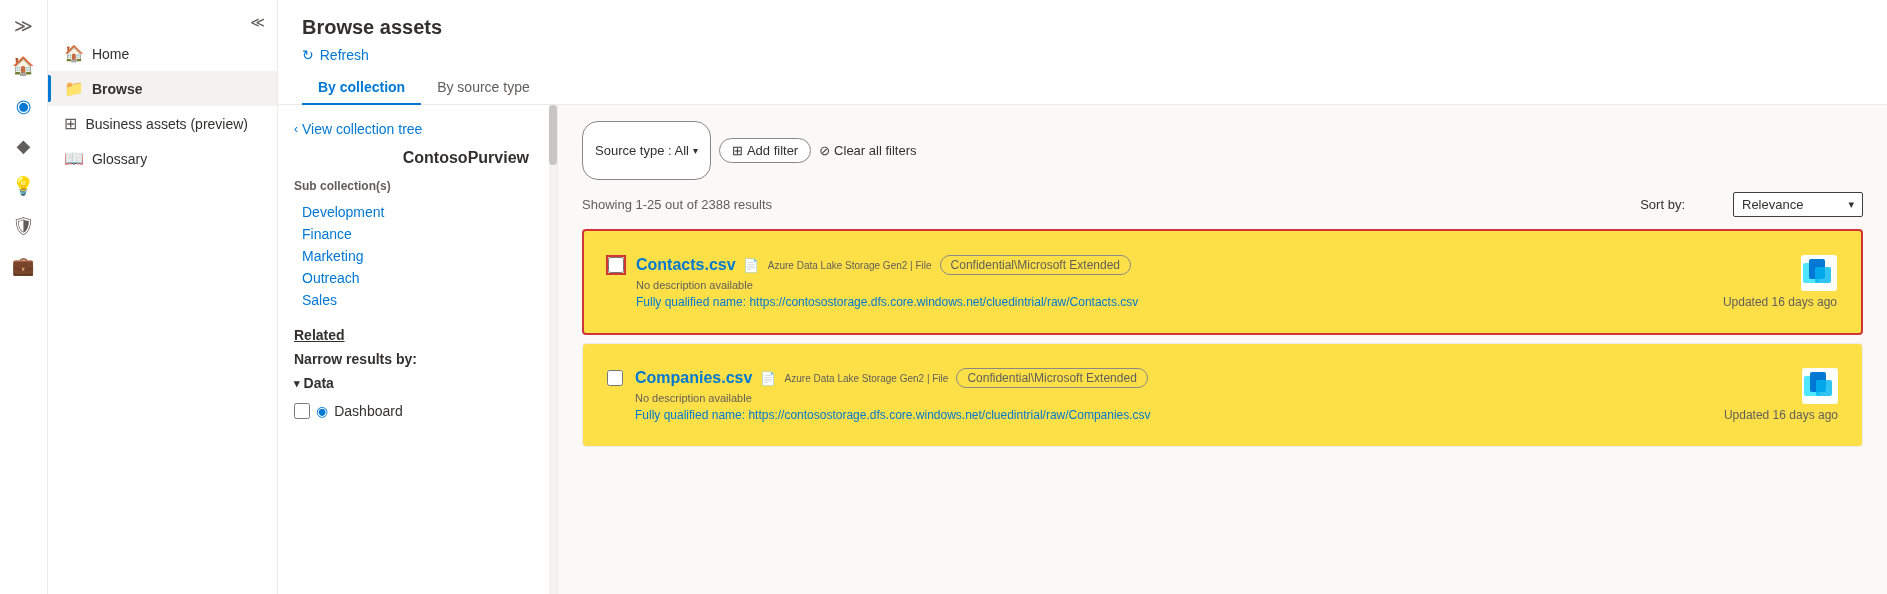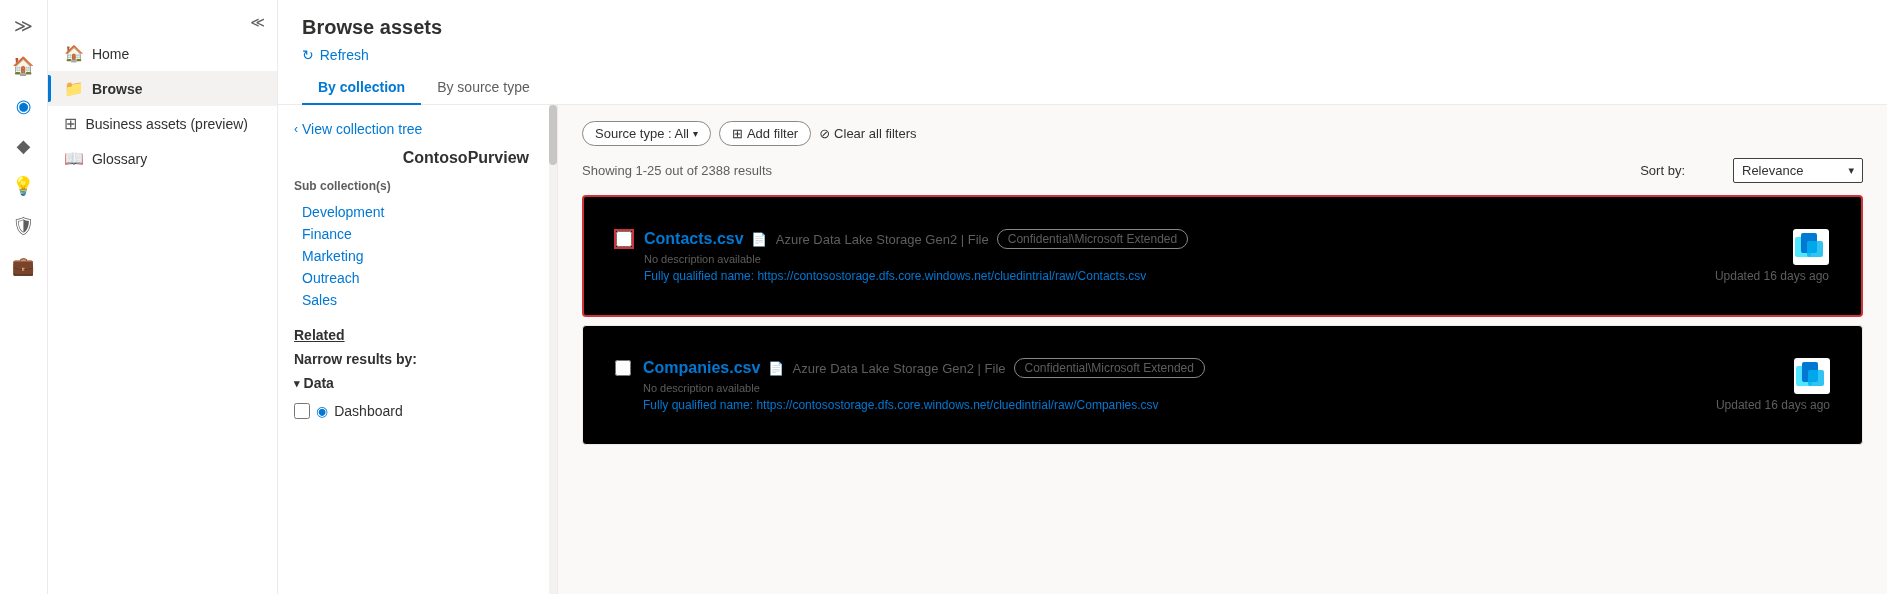--- a/index.html
+++ b/index.html
@@ -221,21 +221,21 @@
       align-items: center;
       gap: 8px;
       margin-bottom: 12px;
     }
     .filter-chip {
       display: flex;
       align-items: center;
       gap: 4px;
       border: 1px solid #8a8886;
       border-radius: 16px;
-      padding: 4px 12px;
+      padding: 21px 12px;
       font-size: 13px;
       cursor: pointer;
       background: #fff;
       color: #323130;
     }
     .add-filter-btn {
       display: flex;
       align-items: center;
       gap: 4px;
       border: 1px solid #8a8886;
@@ -284,24 +284,24 @@
       display: flex;
       align-items: center;
       gap: 4px;
       min-width: 130px;
       justify-content: space-between;
       margin-left: 44px;
     }
 
     
     .asset-card {
-      background: #000000;
+      background: #fde047;
       border: 1px solid #edebe9;
       border-radius: 4px;
-      padding: 32px;
+      padding: 24px;
       margin-bottom: 8px;
       display: flex;
       align-items: flex-start;
       gap: 12px;
     }
     .asset-card.highlighted {
       border: 2px solid #d13438;
     }
     .card-checkbox {
       width: 16px;
@@ -324,21 +324,21 @@
       gap: 8px;
       margin-bottom: 4px;
     }
     .card-title {
       font-size: 16px;
       font-weight: 600;
       color: #0078d4;
       cursor: pointer;
     }
     .card-meta {
-      font-size: 13px;
+      font-size: 10px;
       color: #605e5c;
     }
     .card-badge {
       border: 1px solid #8a8886;
       border-radius: 12px;
       padding: 2px 10px;
       font-size: 12px;
       color: #605e5c;
     }
     .card-description {

